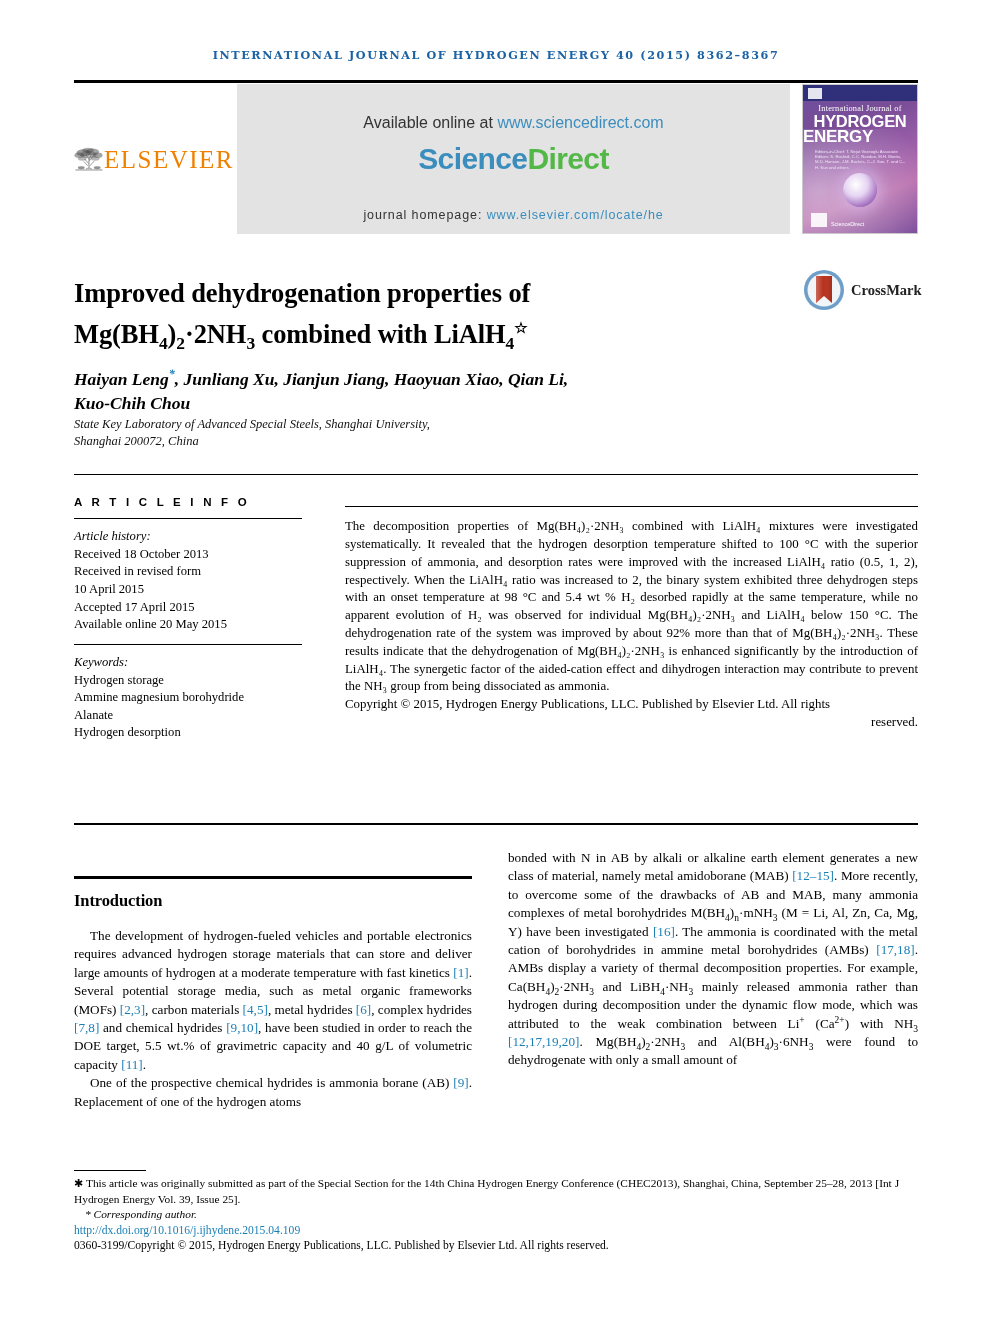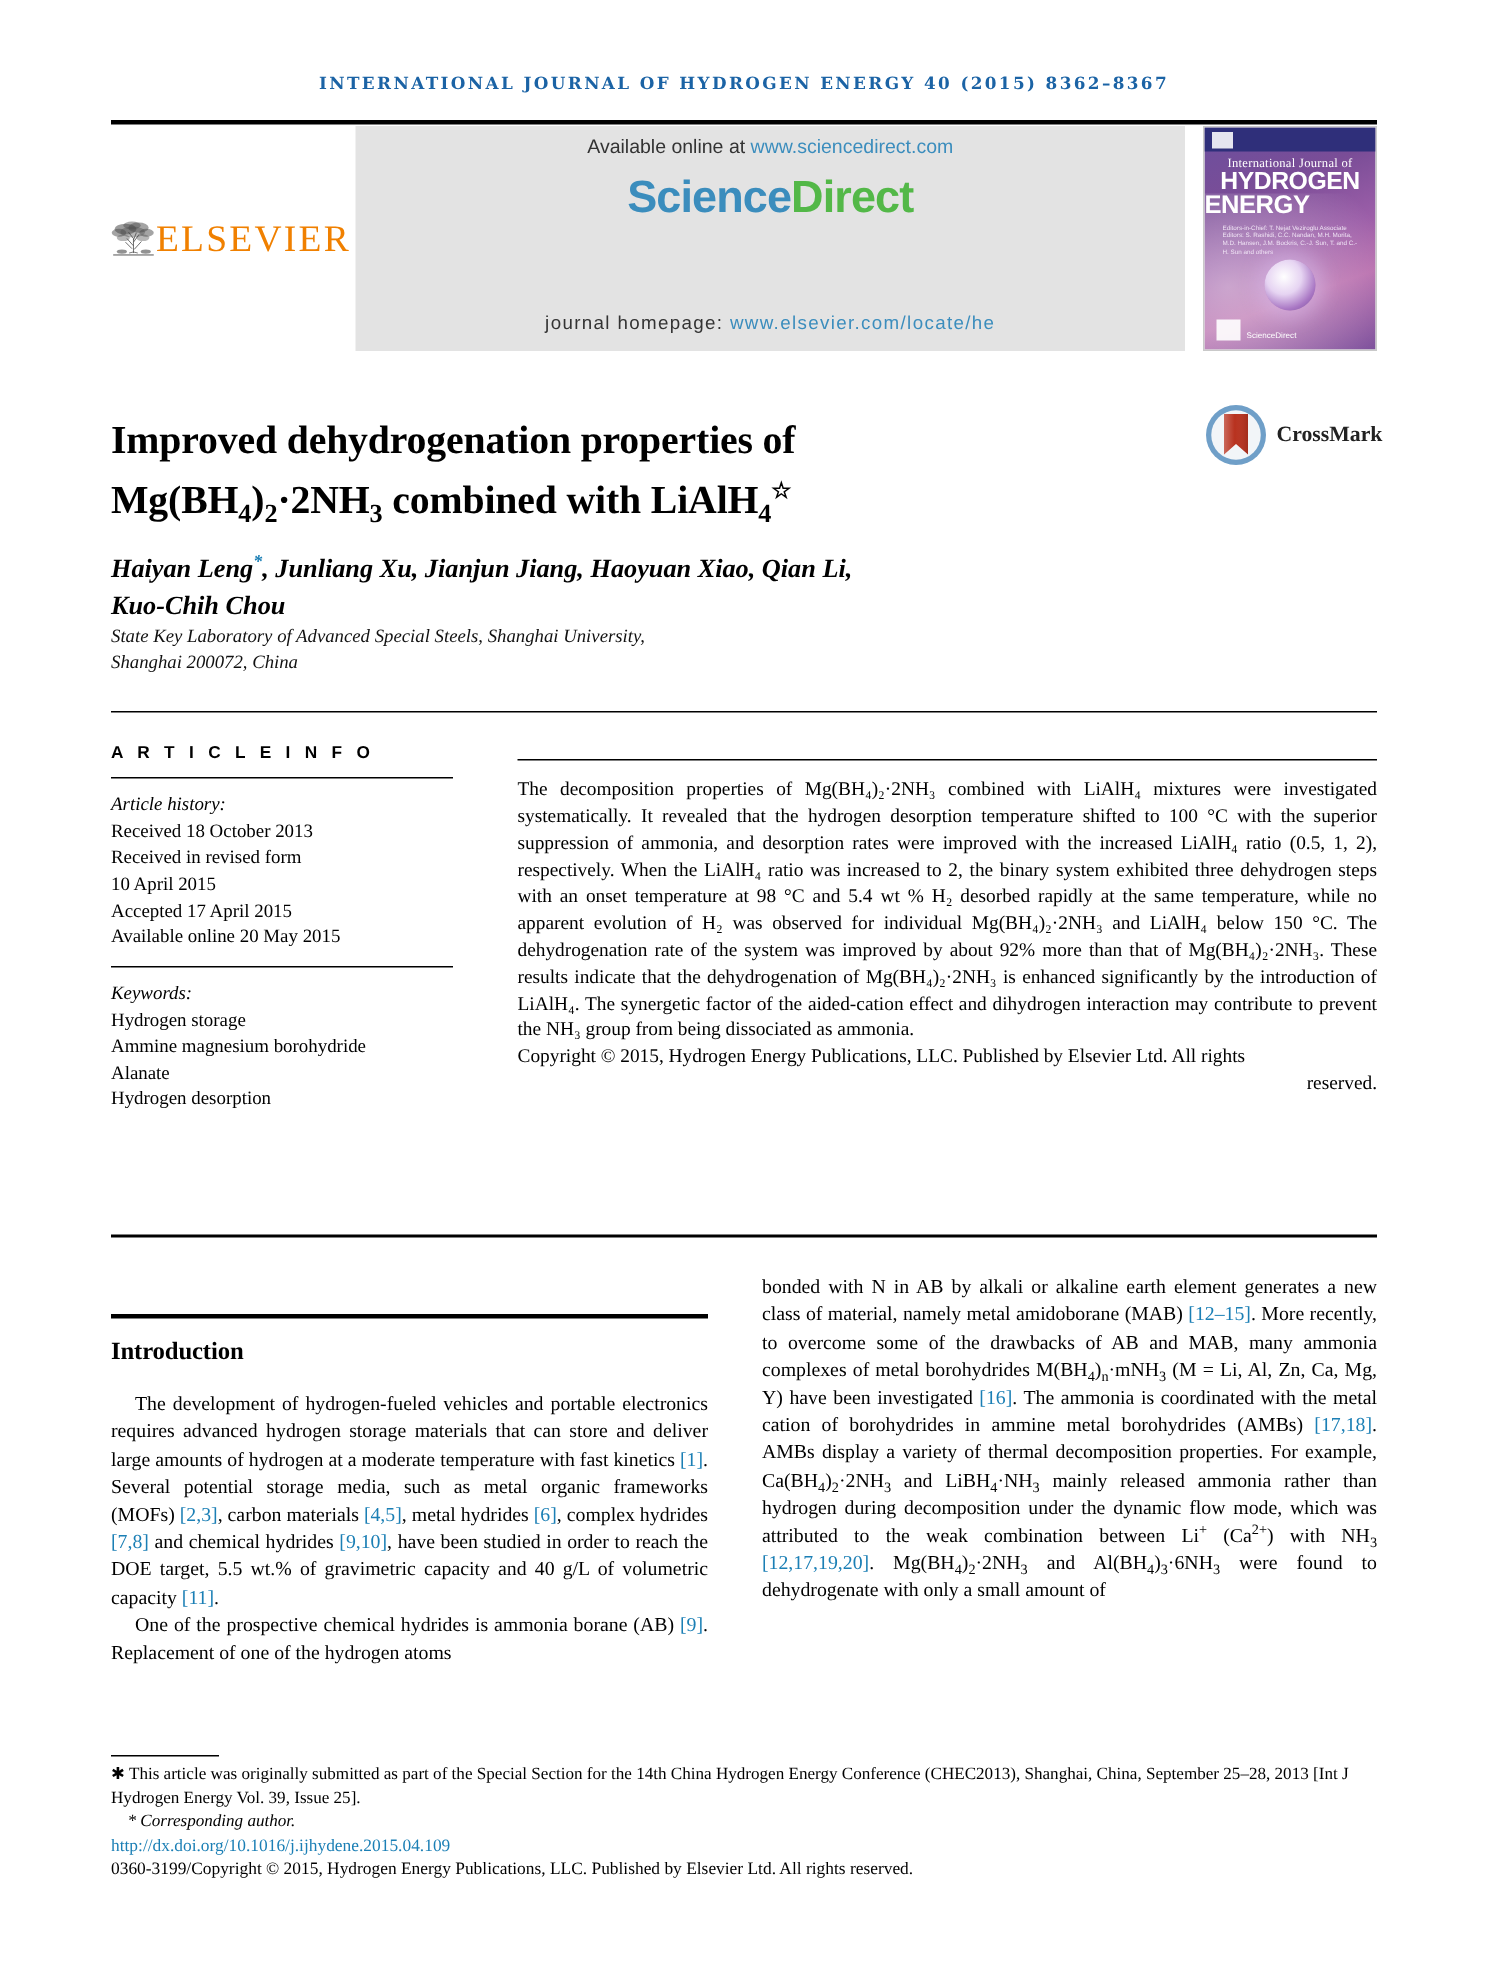--- a/index.html
+++ b/index.html
@@ -78,23 +78,23 @@
   .sd-banner {
     position: absolute;
     left: 163px;
     top: 0;
     width: 553px;
     height: 150px;
     background: #e3e3e3;
     text-align: center;
   }
   .avail {
-    margin-top: 6px;
-    font-family: "Liberation Sans", sans-serif;
-    font-size: 13px;
+    margin-top: 30px;
+    font-family: "Liberation Sans", sans-serif;
+    font-size: 16px;
     color: #333;
   }
   .avail .lnk { color: #3b8dbd; }
   .sd-logo {
     margin-top: 10px;
     font-family: "Liberation Sans", sans-serif;
     font-size: 30px;
     font-weight: 700;
     letter-spacing: -0.6px;
   }

